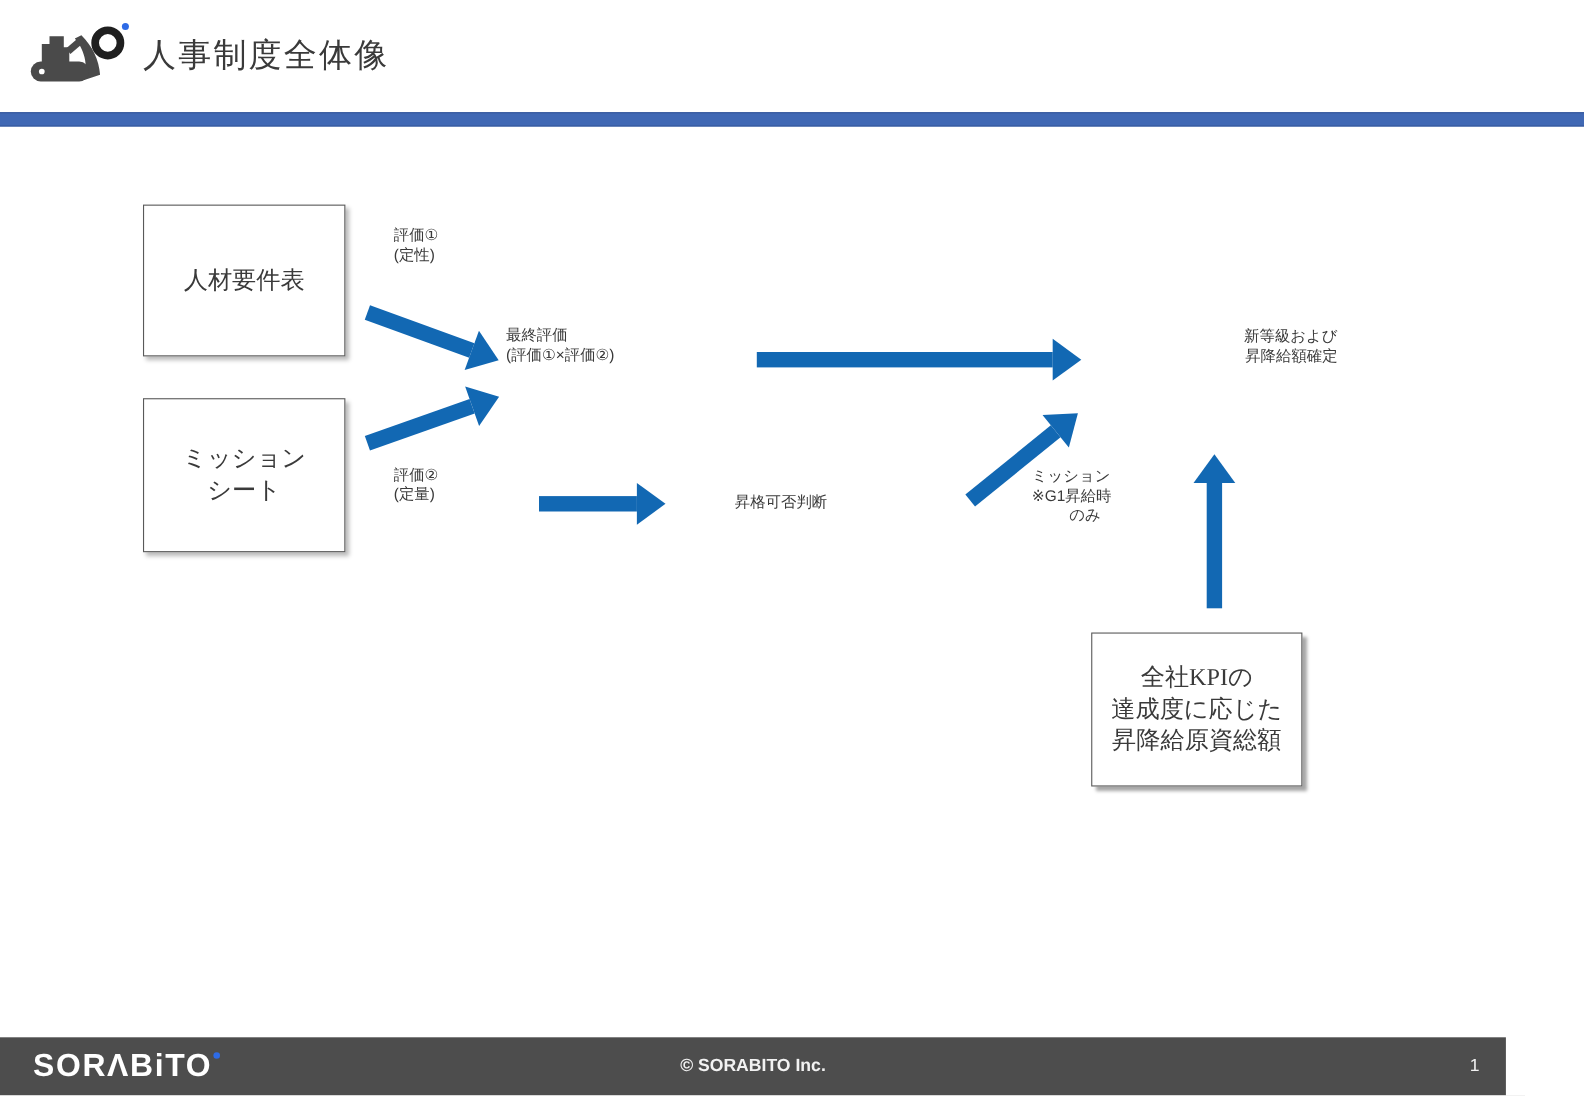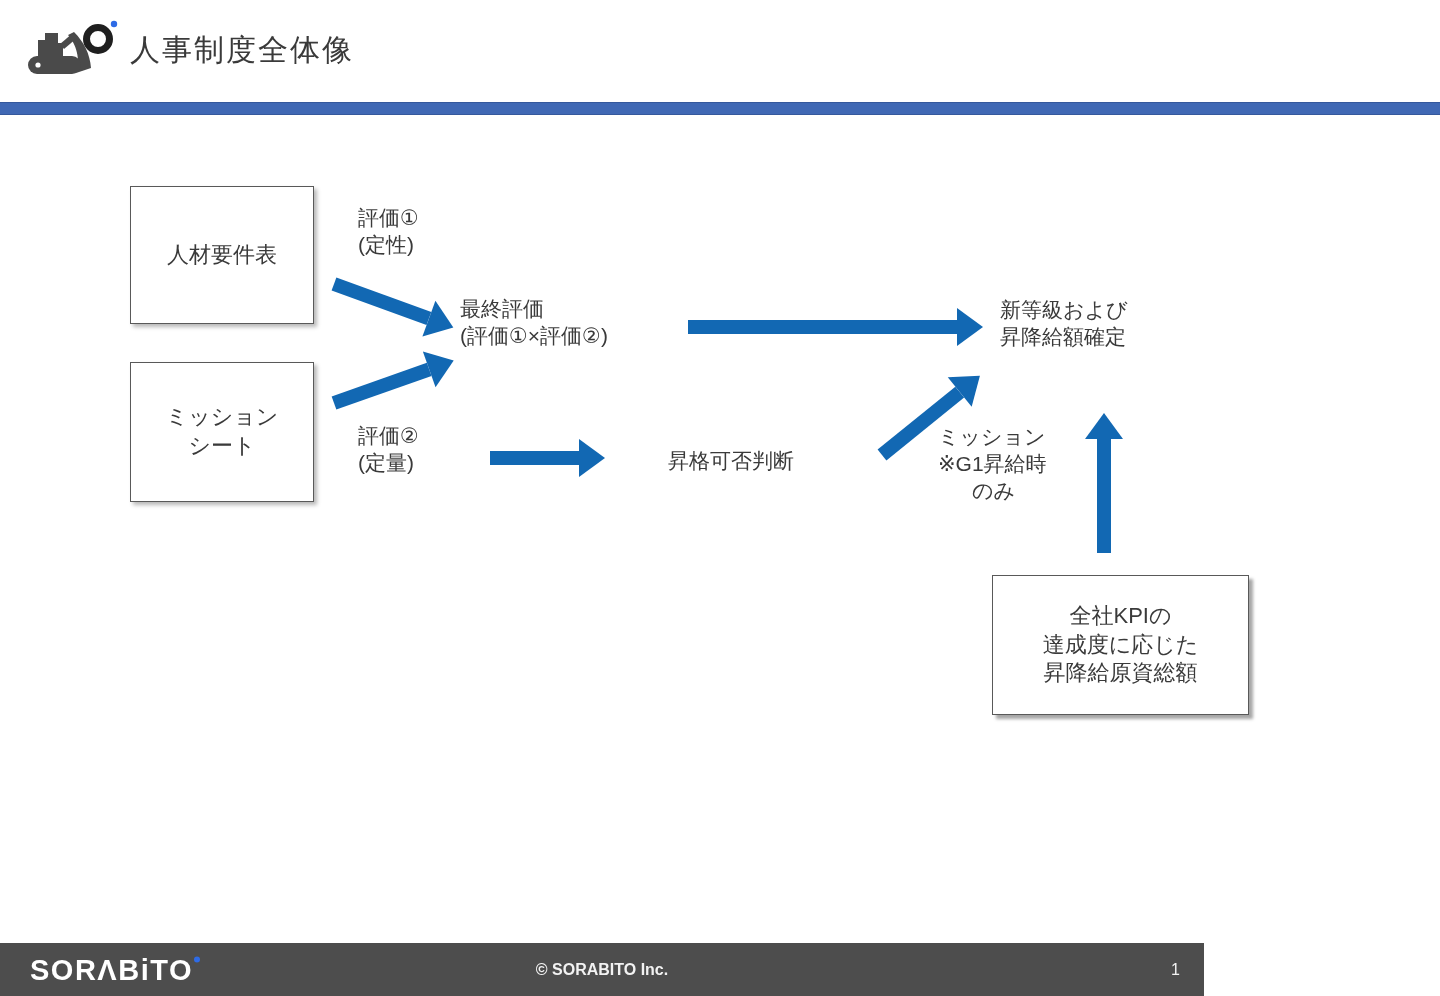--- a/index.html
+++ b/index.html
@@ -18,46 +18,46 @@
   .accent-bar{position:absolute;left:0;top:102px;width:1440px;height:13px;
     background:var(--accent-bar);border-top:1px solid var(--accent-bar-border);border-bottom:1px solid var(--accent-bar-border);}
 
   
   .dbox{position:absolute;background:#fff;border:1.5px solid var(--box-border);
     box-shadow:3px 3px 4px rgba(0,0,0,.28);display:flex;flex-direction:column;
     align-items:center;justify-content:center;text-align:center;
     font-size:22px;color:var(--text-dark);line-height:1.3;}
   .box-talent{left:130px;top:186px;width:184px;height:138px;}
   .box-mission{left:130px;top:362px;width:184px;height:140px;}
-  .box-kpi{left:992px;top:575px;width:257px;height:140px;box-shadow:4px 4px 3px rgba(0,0,0,.35);}
+  .box-kpi{left:992px;top:575px;width:192px;height:140px;box-shadow:4px 4px 3px rgba(0,0,0,.35);font-family:Liberation Serif, serif;}
 
   
-  .tlabel{position:absolute;font-size:21px;color:var(--text-dark);line-height:1.28;}
+  .tlabel{position:absolute;font-size:14px;color:var(--text-dark);line-height:1.28;}
   .lbl-eval1{left:358px;top:205px;}
   .lbl-eval2{left:358px;top:423px;}
   .lbl-final{left:460px;top:296px;width:240px;text-align:left;}
   .lbl-promotion{left:668px;top:448px;}
-  .lbl-newgrade{left:1000px;top:297px;width:216px;text-align:left;}
+  .lbl-newgrade{left:1000px;top:297px;width:216px;text-align:right;}
   .lbl-interview{left:938px;top:424px;}
   .lbl-interview .indent{padding-left:34px;}
 
   
   .arrow{position:absolute;height:14px;background:var(--arrow-blue);transform-origin:0 50%;}
   .arrow::after{content:'';position:absolute;left:100%;top:50%;margin-top:-19px;width:0;height:0;
     border-style:solid;border-width:19px 0 19px 26px;
     border-color:transparent transparent transparent var(--arrow-blue);}
   .arrow-eval1{left:334px;top:277px;width:101px;transform:rotate(20deg);}
   .arrow-eval2{left:334px;top:396px;width:101px;transform:rotate(-19.5deg);}
   .arrow-final-to-grade{left:688px;top:320px;width:269px;}
   .arrow-to-promotion{left:490px;top:451px;width:89px;}
   .arrow-promotion-to-grade{left:882px;top:448px;width:100px;transform:rotate(-39deg);}
   .arrow-kpi-up{left:1104px;top:546px;width:114px;transform:rotate(-90deg);}
 
   
-  .footer{position:absolute;left:0;top:943px;width:1204px;height:53px;background:var(--footer-bg);}
+  .footer{position:absolute;left:0;top:943px;width:1369px;height:53px;background:var(--footer-bg);}
   .footer-logo{position:absolute;left:30px;top:50%;transform:translateY(-50%);
     color:#fff;font-size:29px;font-weight:bold;letter-spacing:1.5px;}
   .footer-logo .logo-dot{display:inline-block;width:6px;height:6px;border-radius:50%;
     background:var(--logo-blue);vertical-align:top;margin:3px 0 0 1px;}
   .footer-copy{position:absolute;left:0;right:0;top:50%;transform:translateY(-50%);
     text-align:center;color:#f2f2f2;font-size:16px;font-weight:bold;}
   .footer-page{position:absolute;right:24px;top:50%;transform:translateY(-50%);
     color:#f2f2f2;font-size:16px;}
 </style>
 </head>

